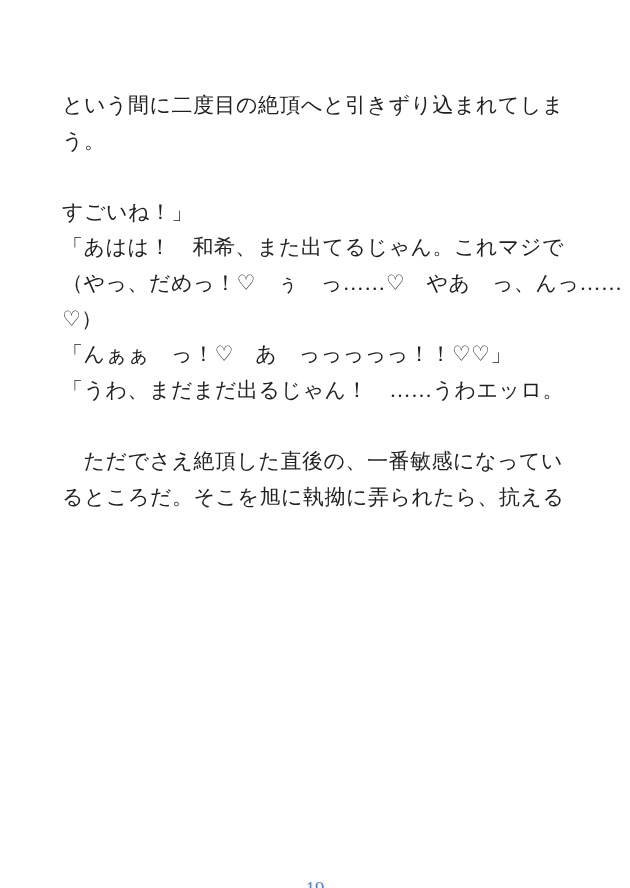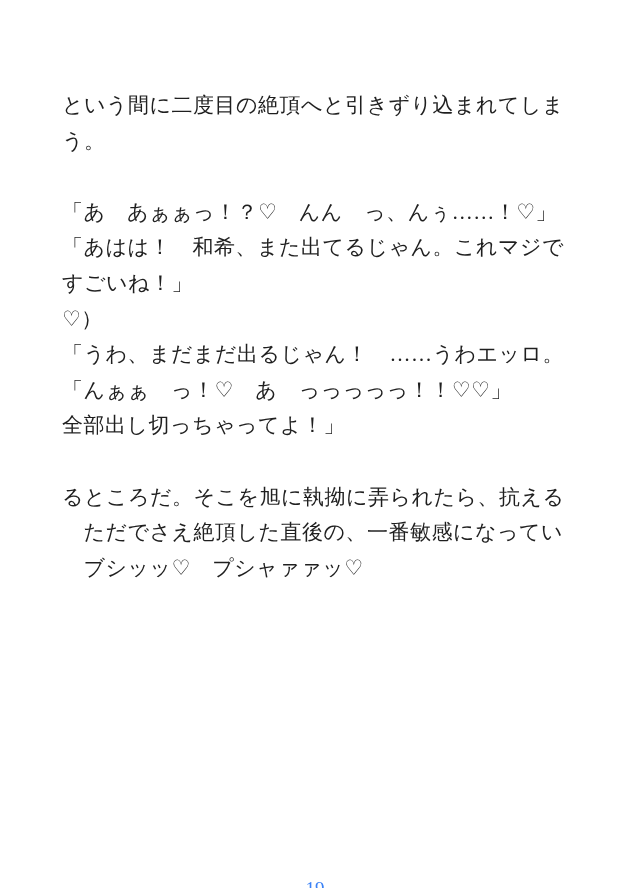--- a/index.html
+++ b/index.html
@@ -46,28 +46,26 @@
   }
 </style>
 </head>
 <body>
 
 <div class="book-page">
   <div class="text-block">
     <div class="line">という間に二度目の絶頂へと引きずり込まれてしま</div>
     <div class="line">う。</div>
     <div class="line"></div>
-    <div class="line">「あ゙あぁぁっ！？♡　んん゙っ、んぅ……！♡」</div>
+    <div class="line">すごいね！」</div>
     <div class="line">「あはは！　和希、また出てるじゃん。これマジで</div>
-    <div class="line">すごいね！」</div>
+    <div class="line">（やっ、だめっ！♡　ぅ゙っ……♡　やあ゙っ、んっ……</div>
     <div class="line">♡）</div>
+    <div class="line">「んぁぁ゙っ！♡　あ゙っっっっっ！！♡♡」</div>
     <div class="line">「うわ、まだまだ出るじゃん！　……うわエッロ。</div>
-    <div class="line">「んぁぁ゙っ！♡　あ゙っっっっっ！！♡♡」</div>
-    <div class="line">全部出し切っちゃってよ！」</div>
     <div class="line"></div>
+    <div class="line">　ただでさえ絶頂した直後の、一番敏感になってい</div>
     <div class="line">るところだ。そこを旭に執拗に弄られたら、抗える</div>
-    <div class="line">　ただでさえ絶頂した直後の、一番敏感になってい</div>
-    <div class="line">　ブシッッ♡　プシャァァッ♡</div>
     <div class="line"></div>
     <div class="line"></div>
   </div>
   <div class="page-number">19</div>
 </div>
 
 </body></html>

